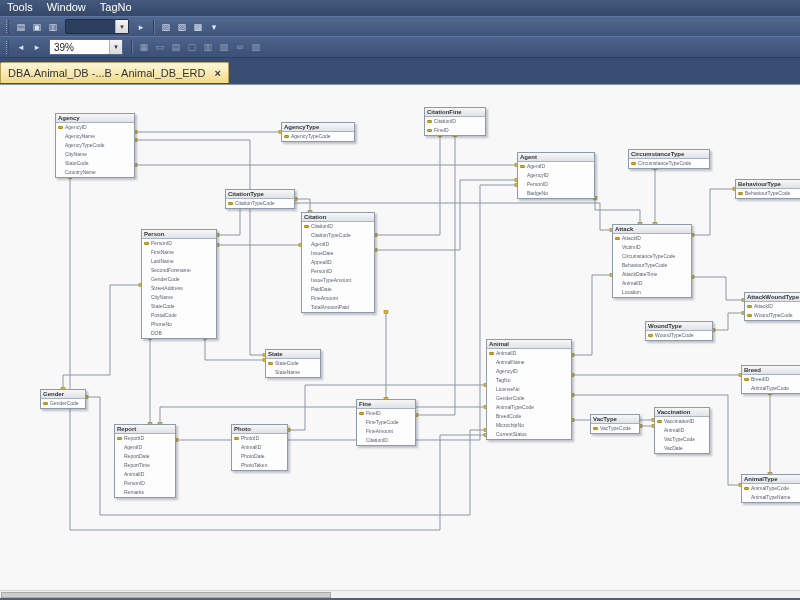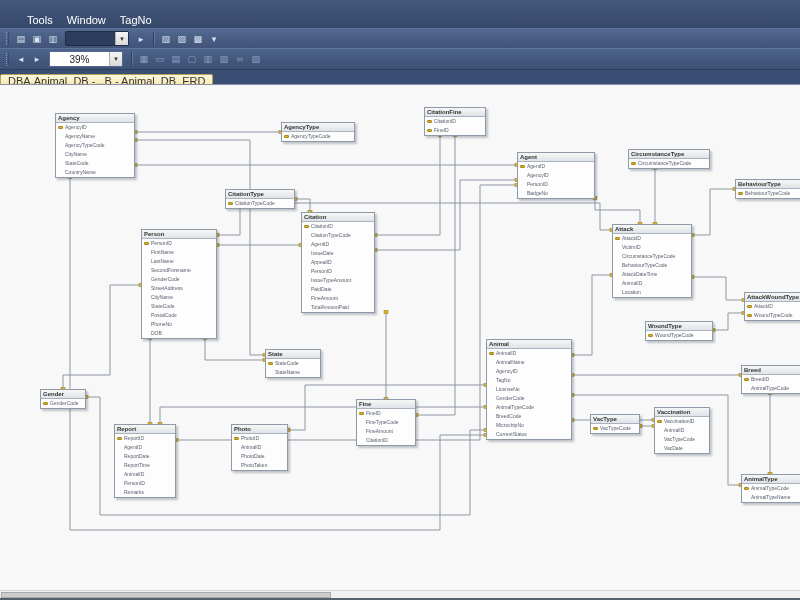--- a/index.html
+++ b/index.html
@@ -1,44 +1,44 @@
 <!DOCTYPE html>
 <html><head>
 <meta charset="utf-8">
 <style>
   * { box-sizing: border-box; margin: 0; padding: 0; }
   html,body { width:800px; height:600px; overflow:hidden; }
   body { font-family:"Liberation Sans", sans-serif; background:#fff; }
   .app { position:relative; width:800px; height:600px; background:#3c5278; overflow:hidden; }
 
   
-  .menubar { height:28px; background:linear-gradient(#45597c,#35486a); display:flex; align-items:flex-end; padding-left:20px; }
+  .menubar { height:16px; background:linear-gradient(#45597c,#35486a); display:flex; align-items:flex-start; padding-left:0; }
   .menu-item { color:#fff; font-size:11px; padding:0 7px; line-height:15px; cursor:default; }
 
   
   .toolbar { display:flex; align-items:center; padding:0 2px; }
   .toolbar1 { height:20px; background:linear-gradient(#52688f,#41547a); border-top:1px solid #5d74a0; }
   .toolbar2 { height:22px; background:linear-gradient(#4d6389,#3d5076); border-top:1px solid #5d74a0; border-bottom:1px solid #2e3f5e; }
   .grip { width:3px; height:13px; margin:0 4px; border-left:1px dotted #8ba0c4; border-right:1px dotted #2c3d5c; }
   .sep { width:1px; height:14px; background:#2e4061; box-shadow:1px 0 0 #617698; margin:0 4px; }
   .icon-btn { width:16px; height:16px; display:flex; align-items:center; justify-content:center; font-size:9px; color:#d9e2f2; border-radius:2px; }
   .icon-btn.dim { color:#93a2bd; }
   .combo-dark { width:64px; height:15px; margin:0 4px; background:#2c3e5d; border:1px solid #1e2c45; border-radius:2px; display:flex; }
   .combo-dark .combo-caret { margin-left:auto; }
   .combo-light { height:16px; margin:0 4px; background:#fff; border:1px solid #54688c; display:flex; align-items:center; overflow:hidden; }
   .combo-light .val { flex:1; font-size:10px; color:#222; padding:0 4px; white-space:nowrap; }
   .combo-caret { width:13px; height:100%; background:linear-gradient(#f6f6f6,#d9d9d9); border-left:1px solid #b0b0b0; display:flex; align-items:center; justify-content:center; font-size:7px; color:#333; }
   .w-search { width:190px; }
-  .w-zoom { width:74px;text-align:center; }
+  .w-zoom { width:74px; }
 
   
   .tabstrip { height:25px; background:#3a4e73; display:flex; align-items:flex-end; padding-left:0; }
   .tab { height:21px; display:flex; align-items:center; padding:0 7px;
          background:linear-gradient(#fdf7dd,#f2da85); color:#333; font-size:11px;
-         border:1px solid #b8a159; border-bottom:none; border-radius:2px 2px 0 0; white-space:nowrap;flex-direction:column; }
+         border:1px solid #b8a159; border-bottom:none; border-radius:2px 2px 0 0; white-space:nowrap; }
   .tab-close { margin-left:9px; font-size:11px; font-weight:bold; color:#3a3a3a; line-height:11px; }
 
   
   .canvas { position:absolute; top:84px; left:0; right:0; bottom:10px; background:#f8f8f8; overflow:hidden; border-top:1px solid #8792a6; }
   .canvas svg { position:absolute; left:0; top:0; z-index:0; }
   #tables { position:absolute; left:0; top:0; width:100%; height:100%; z-index:1; }
   .conn { fill:none; stroke:#8d96a4; stroke-width:1; }
   .conn-end { fill:#e0b420; stroke:#8f761b; stroke-width:0.5; }
 
   .erd-table { position:absolute; background:#fdfdfd; border:1px solid #8f9aa8; box-shadow:1.5px 1.5px 2px rgba(60,70,90,0.3); overflow:hidden; }

